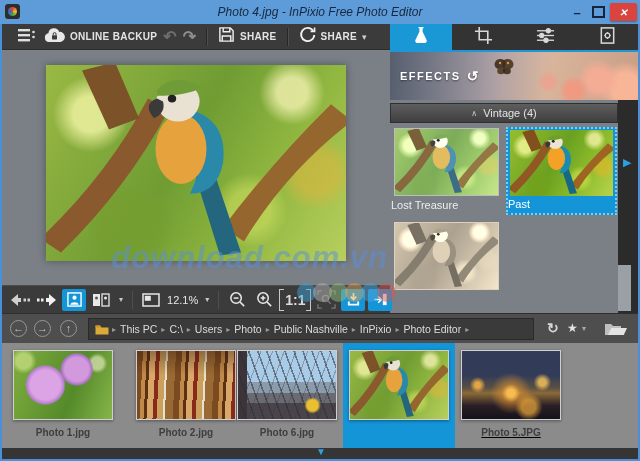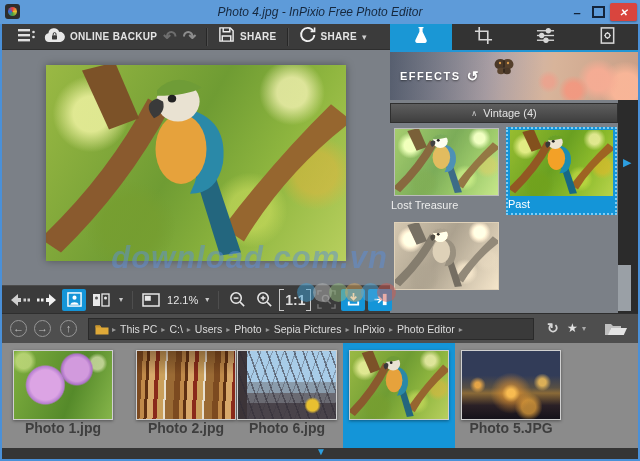--- a/index.html
+++ b/index.html
@@ -135,23 +135,23 @@
   .crumb{font-size:10.5px;color:#dcdcdc;padding:0 4px;white-space:nowrap;}
   .crumb-sep{font-size:8px;color:#9a9a9a;}
   .fb-refresh{position:absolute;left:545px;top:6px;font-size:14px;font-weight:bold;color:#d6d6d6;}
   .fb-star{position:absolute;left:565px;top:7px;font-size:12px;color:#e2e2e2;}
   .fb-star-caret{position:absolute;left:580px;top:10px;font-size:8px;color:#aaa;}
   .fb-open{position:absolute;left:602px;top:8px;display:flex;}
 
   
   .filmstrip{position:absolute;left:2px;top:343px;width:636px;height:105px;background:#8b8b8b;}
   .strip-tile{position:absolute;top:0;width:112px;height:105px;}
-  .t1{left:5px;}.t2{left:128px;}.t3{left:229px;}.t4{left:341px;}.t5{left:453px;}
+  .t1{left:5px;}.t2{left:128px;}.t3{left:229px;}.t4{left:341px;}.t5{left:453px;text-decoration:underline;}
   .tile-img{width:100px;height:70px;margin:7px auto 0;border:1px solid #d0d0d0;box-sizing:border-box;box-shadow:0 1px 3px rgba(0,0,0,.4);}
-  .tile-label{text-align:center;font-size:14px;font-weight:bold;color:#3e3e3e;}
+  .tile-label{margin-top:7px;text-align:center;font-size:10px;font-weight:bold;color:#3e3e3e;}
   .strip-tile.selected{background:#1495d8;}
   .strip-tile.selected .tile-label{color:#fff;}
 
   .bottom-strip{position:absolute;left:2px;top:448px;width:636px;height:11px;background:#353535;}
   .strip-collapse{position:absolute;left:314px;top:-2px;color:#2d9fe0;font-size:10px;}
 </style>
 </head>
 <body>
 
 <div class="app">
@@ -440,21 +440,21 @@
         </span>
       <span class="crumb-sep">▸</span>
       <span class="crumb">This PC</span>
       <span class="crumb-sep">▸</span>
       <span class="crumb">C:\</span>
       <span class="crumb-sep">▸</span>
       <span class="crumb">Users</span>
       <span class="crumb-sep">▸</span>
       <span class="crumb">Photo</span>
       <span class="crumb-sep">▸</span>
-      <span class="crumb">Sepia Pictures</span>
+      <span class="crumb">Public Nashville</span>
       <span class="crumb-sep">▸</span>
       <span class="crumb">InPixio</span>
       <span class="crumb-sep">▸</span>
       <span class="crumb">Photo Editor</span>
       <span class="crumb-sep">▸</span>
     </div>
     <span class="fb-refresh">↻</span>
     <span class="fb-star">★</span>
     <span class="fb-star-caret">▾</span>
     <span class="fb-open">

